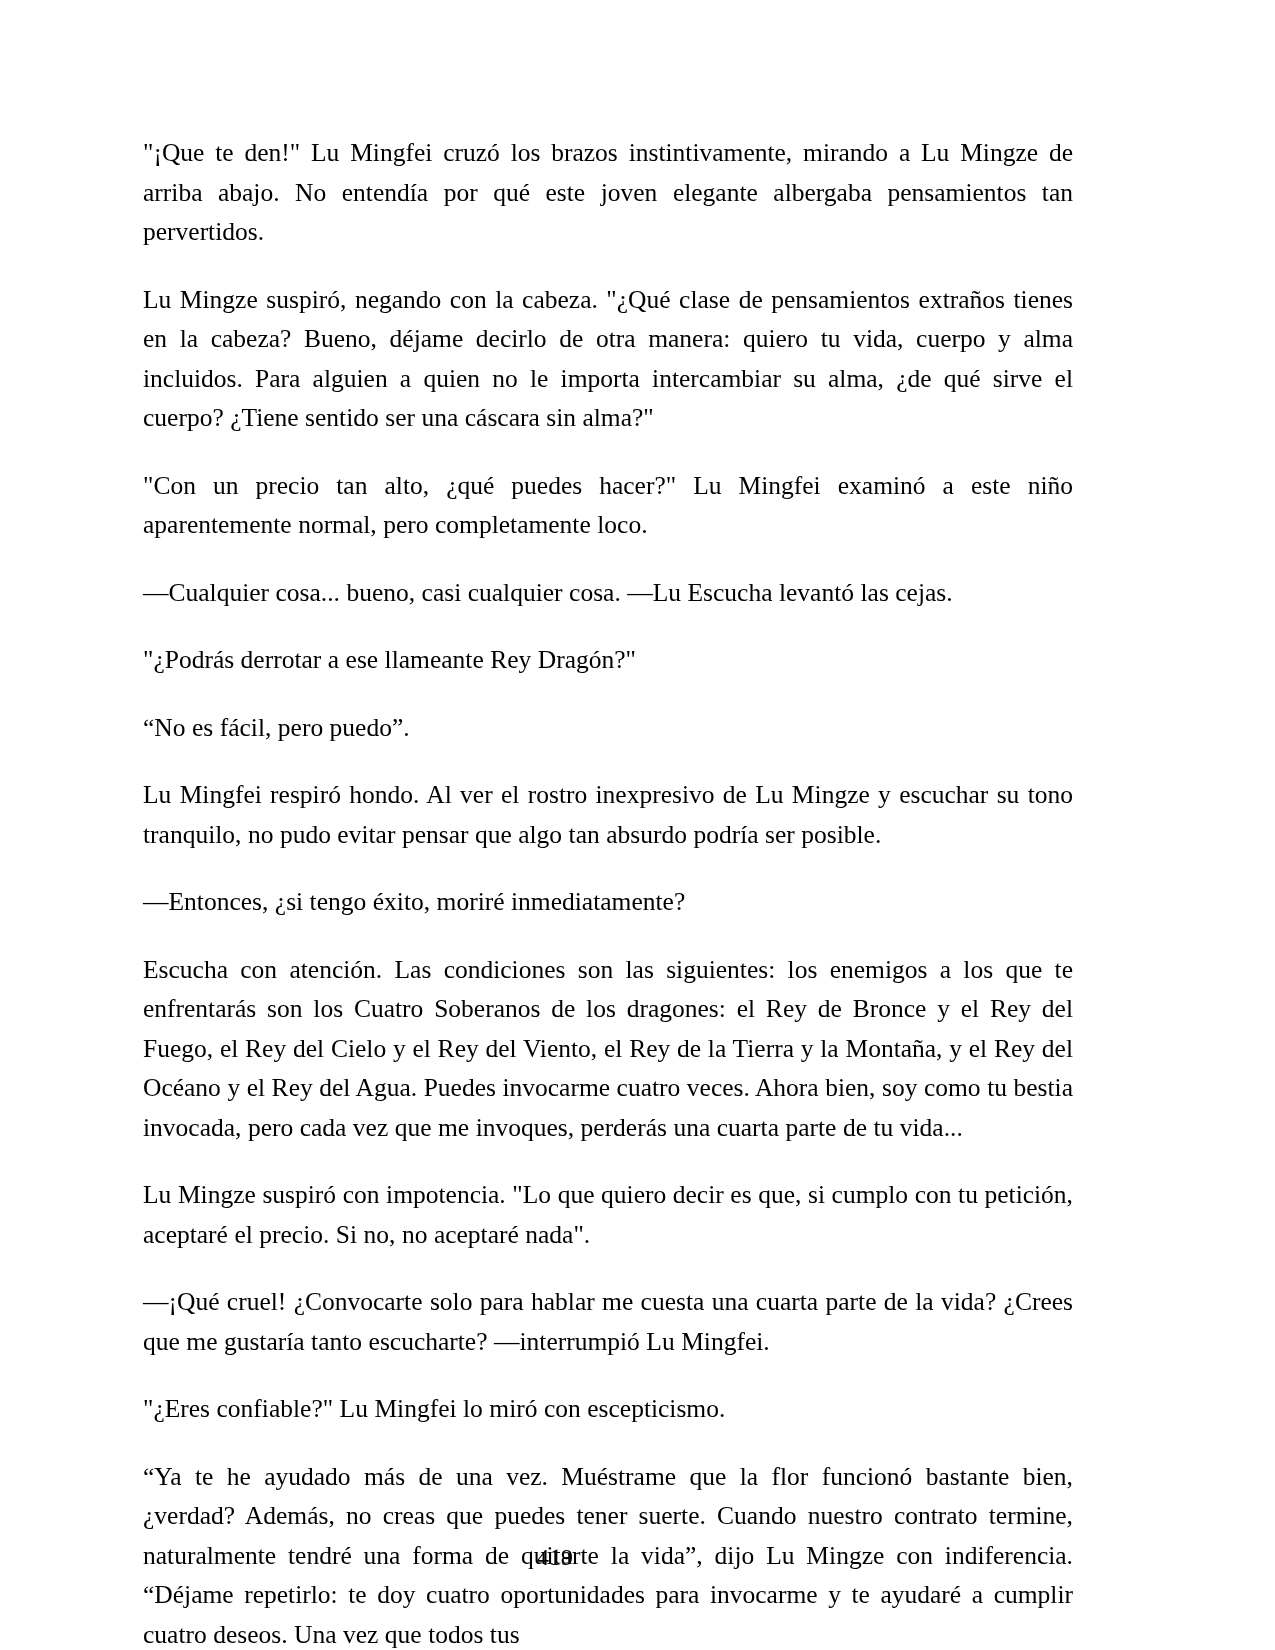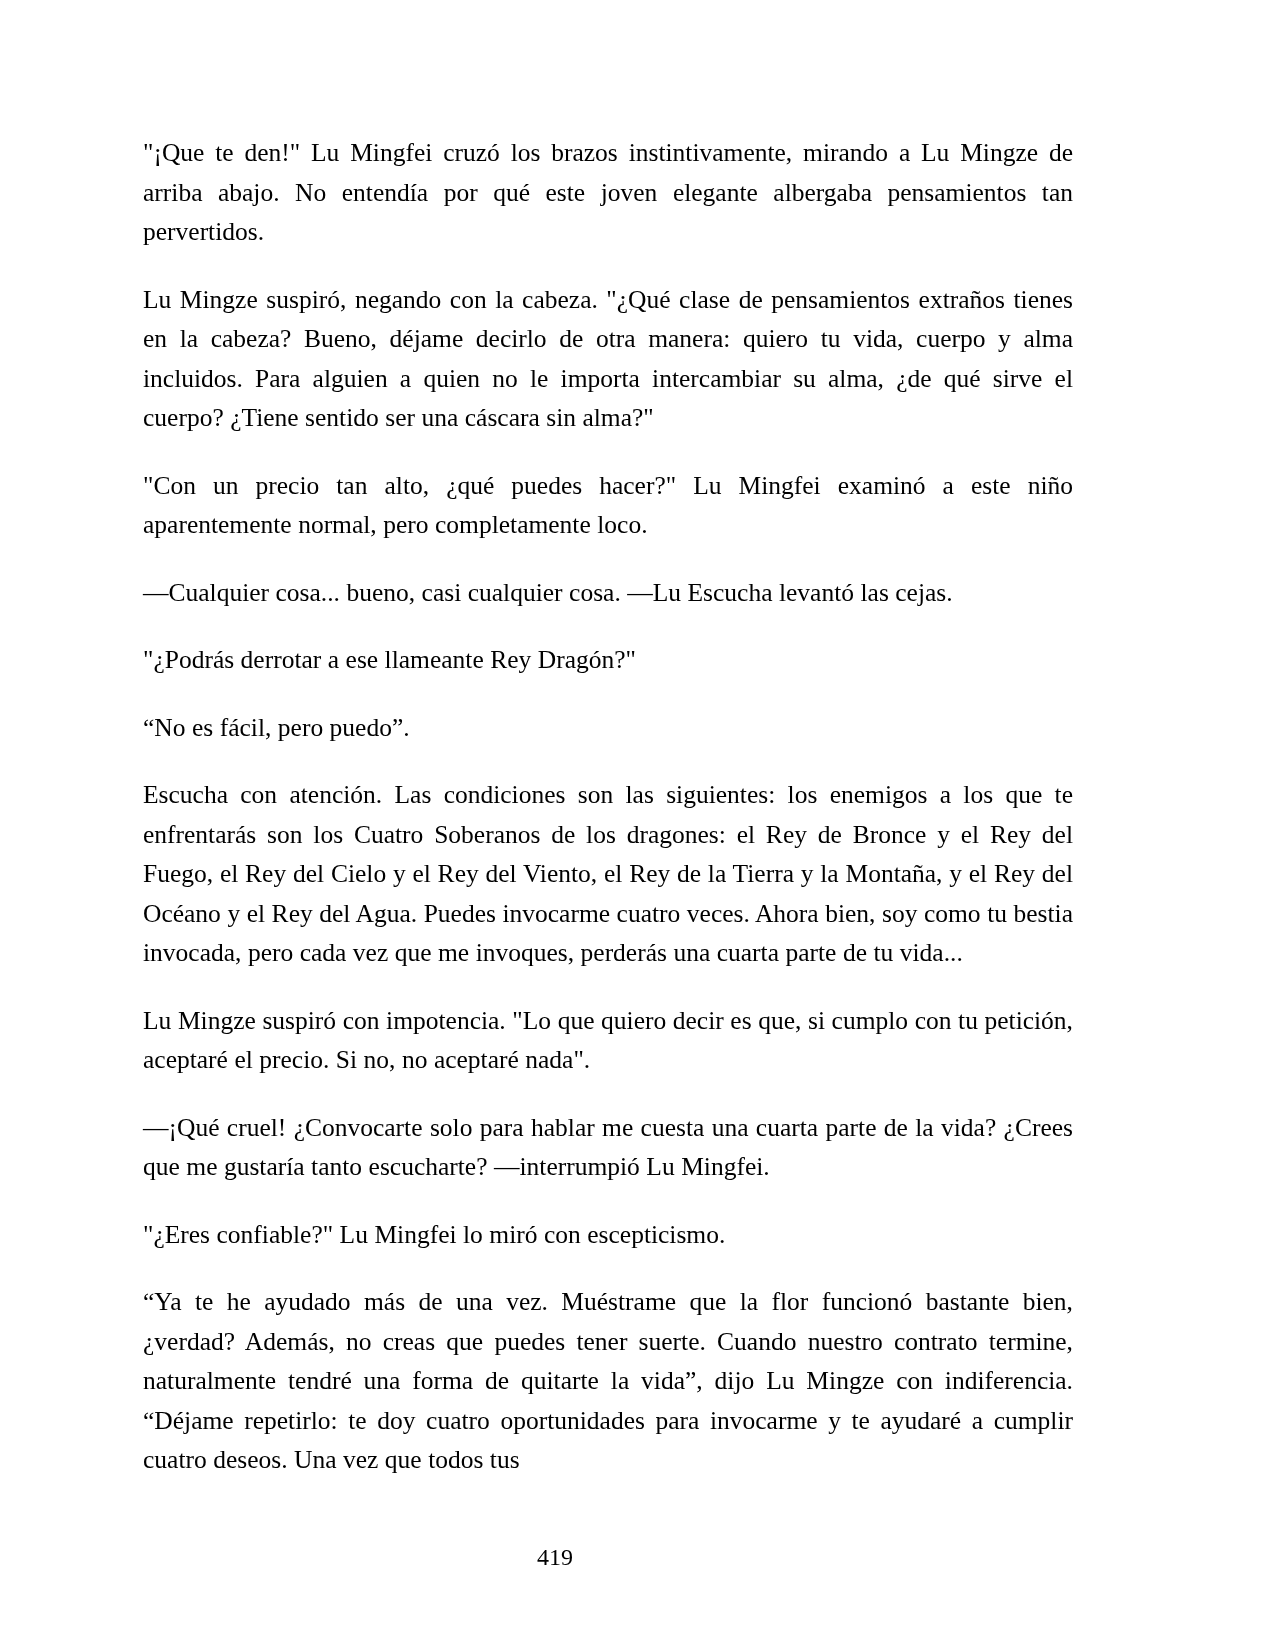--- a/index.html
+++ b/index.html
@@ -56,20 +56,22 @@
 
 <div class="page">
 
   <div class="text-column">
     <p class="para">"¡Que te den!" Lu Mingfei cruzó los brazos instintivamente, mirando a Lu Mingze de arriba abajo. No entendía por qué este joven elegante albergaba pensamientos tan pervertidos.</p>
     <p class="para">Lu Mingze suspiró, negando con la cabeza. "¿Qué clase de pensamientos extraños tienes en la cabeza? Bueno, déjame decirlo de otra manera: quiero tu vida, cuerpo y alma incluidos. Para alguien a quien no le importa intercambiar su alma, ¿de qué sirve el cuerpo? ¿Tiene sentido ser una cáscara sin alma?"</p>
     <p class="para">"Con un precio tan alto, ¿qué puedes hacer?" Lu Mingfei examinó a este niño aparentemente normal, pero completamente loco.</p>
     <p class="para">—Cualquier cosa... bueno, casi cualquier cosa. —Lu Escucha levantó las cejas.</p>
     <p class="para">"¿Podrás derrotar a ese llameante Rey Dragón?"</p>
     <p class="para">“No es fácil, pero puedo”.</p>
+    <p class="para">Lu Mingfei respiró hondo. Al ver el rostro inexpresivo de Lu Mingze y escuchar su tono tranquilo, no pudo evitar pensar que algo tan absurdo podría ser posible.</p>
+    <p class="para">—Entonces, ¿si tengo éxito, moriré inmediatamente?</p>
     <p class="para">Escucha con atención. Las condiciones son las siguientes: los enemigos a los que te enfrentarás son los Cuatro Soberanos de los dragones: el Rey de Bronce y el Rey del Fuego, el Rey del Cielo y el Rey del Viento, el Rey de la Tierra y la Montaña, y el Rey del Océano y el Rey del Agua. Puedes invocarme cuatro veces. Ahora bien, soy como tu bestia invocada, pero cada vez que me invoques, perderás una cuarta parte de tu vida...</p>
     <p class="para">Lu Mingze suspiró con impotencia. "Lo que quiero decir es que, si cumplo con tu petición, aceptaré el precio. Si no, no aceptaré nada".</p>
     <p class="para">—¡Qué cruel! ¿Convocarte solo para hablar me cuesta una cuarta parte de la vida? ¿Crees que me gustaría tanto escucharte? —interrumpió Lu Mingfei.</p>
     <p class="para">"¿Eres confiable?" Lu Mingfei lo miró con escepticismo.</p>
     <p class="para">“Ya te he ayudado más de una vez. Muéstrame que la flor funcionó bastante bien, ¿verdad? Además, no creas que puedes tener suerte. Cuando nuestro contrato termine, naturalmente tendré una forma de quitarte la vida”, dijo Lu Mingze con indiferencia. “Déjame repetirlo: te doy cuatro oportunidades para invocarme y te ayudaré a cumplir cuatro deseos. Una vez que todos tus</p>
   </div>
 
   <div class="page-number">419</div>
 
 </div>

